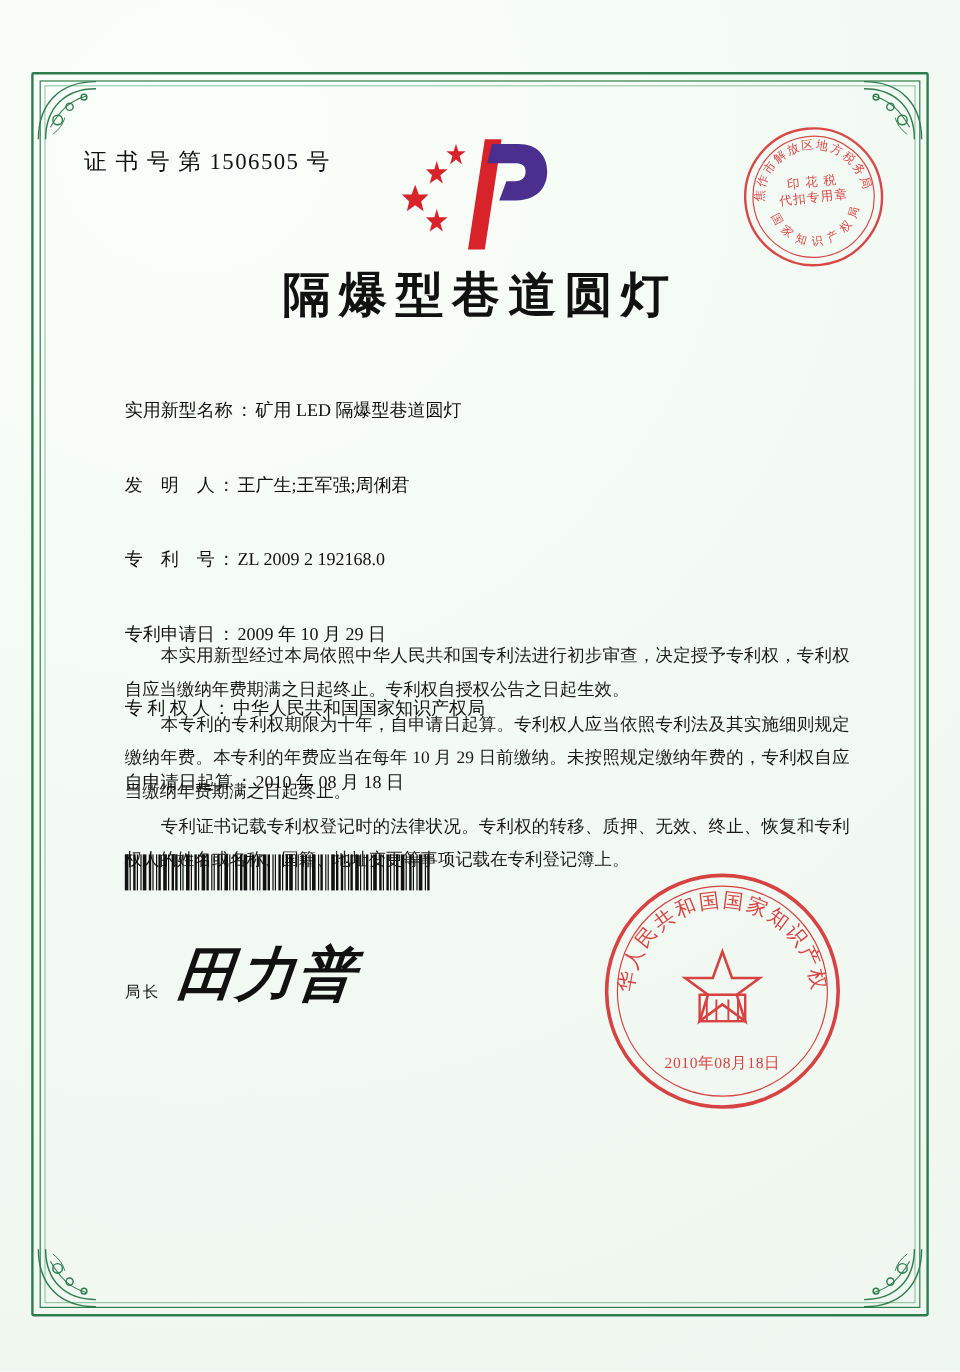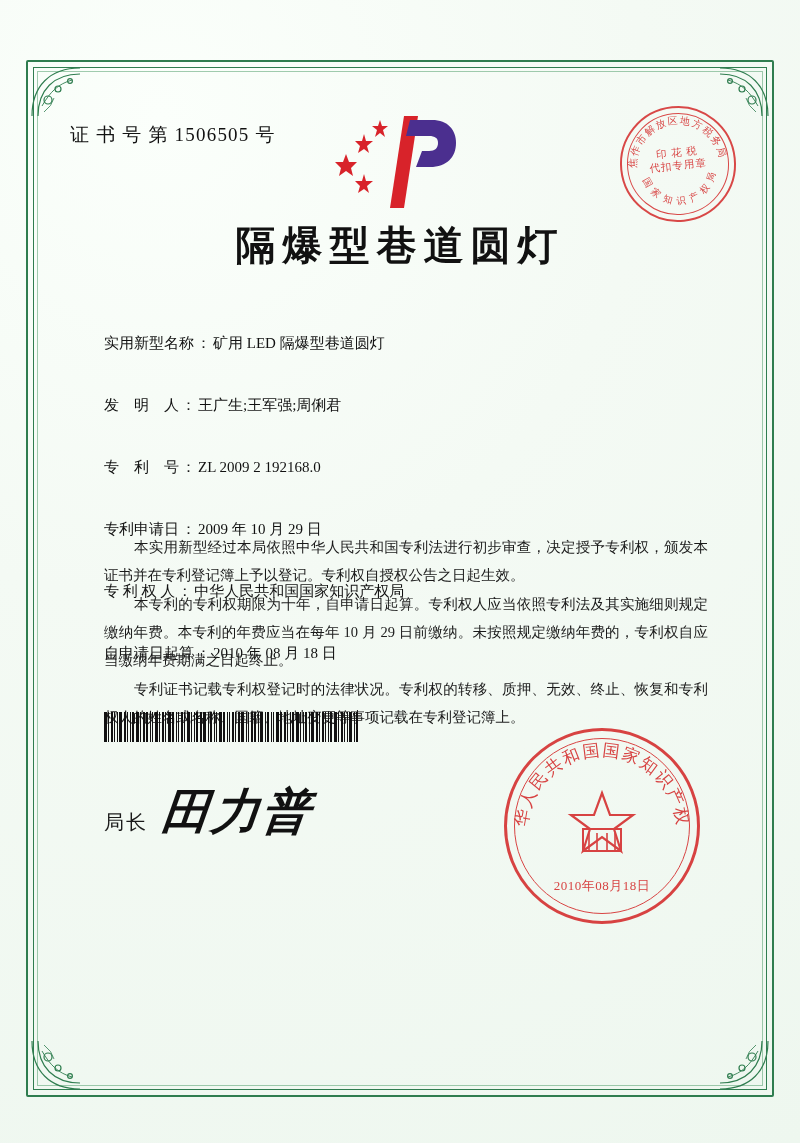--- a/index.html
+++ b/index.html
@@ -113,21 +113,21 @@
     position:absolute;left:34px;top:612px;width:300px;height:30px;
   }
   .barcode i{
     display:inline-block;height:30px;background:#111;vertical-align:top;
   }
 
   .sign-row{
     position:absolute;left:34px;top:680px;
     display:flex;align-items:flex-end;
   }
-  .sign-label{font-size:20px;letter-spacing:2px;margin-right:14px;padding-bottom:8px;text-align:right;}
+  .sign-label{font-size:13px;letter-spacing:2px;margin-right:14px;padding-bottom:8px;text-align:right;}
   .signature{
     font-family:"DejaVu Serif",serif;
     font-size:48px;
     font-style:italic;
     font-weight:bold;
     color:#111;
     letter-spacing:2px;
     transform:skewX(-6deg);
     white-space:nowrap;
   }
@@ -275,21 +275,21 @@
         <span class="field-value">中华人民共和国国家知识产权局</span>
       </div>
       <div class="field-row">
         <span class="field-label">自申请日起算</span>
         <span class="field-colon">：</span>
         <span class="field-value">2010 年 08 月 18 日</span>
       </div>
     </div>
 
     <div class="paras">
-      <p>本实用新型经过本局依照中华人民共和国专利法进行初步审查，决定授予专利权，颁发本证书并在专利登记簿上予以登记。专利权自授权公告之日起生效。</p>
+      <p>本实用新型经过本局依照中华人民共和国专利法进行初步审查，决定授予专利权，专利权自应当缴纳年费期满之日起终止。专利权自授权公告之日起生效。</p>
       <p>本专利的专利权期限为十年，自申请日起算。专利权人应当依照专利法及其实施细则规定缴纳年费。本专利的年费应当在每年 10 月 29 日前缴纳。未按照规定缴纳年费的，专利权自应当缴纳年费期满之日起终止。</p>
       <p>专利证书记载专利权登记时的法律状况。专利权的转移、质押、无效、终止、恢复和专利权人的姓名或名称、国籍、地址变更等事项记载在专利登记簿上。</p>
     </div>
 
     <div class="barcode" id="barcode"><i style="width:3px;margin-right:1px;"></i><i style="width:1px;margin-right:2px;"></i><i style="width:2px;margin-right:1px;"></i><i style="width:1px;margin-right:2px;"></i><i style="width:1px;margin-right:1px;"></i><i style="width:3px;margin-right:2px;"></i><i style="width:2px;margin-right:1px;"></i><i style="width:1px;margin-right:2px;"></i><i style="width:1px;margin-right:1px;"></i><i style="width:2px;margin-right:2px;"></i><i style="width:3px;margin-right:1px;"></i><i style="width:1px;margin-right:2px;"></i><i style="width:2px;margin-right:1px;"></i><i style="width:2px;margin-right:2px;"></i><i style="width:1px;margin-right:1px;"></i><i style="width:1px;margin-right:2px;"></i><i style="width:3px;margin-right:1px;"></i><i style="width:1px;margin-right:2px;"></i><i style="width:2px;margin-right:1px;"></i><i style="width:1px;margin-right:2px;"></i><i style="width:3px;margin-right:1px;"></i><i style="width:2px;margin-right:2px;"></i><i style="width:1px;margin-right:1px;"></i><i style="width:1px;margin-right:2px;"></i><i style="width:2px;margin-right:1px;"></i><i style="width:1px;margin-right:2px;"></i><i style="width:3px;margin-right:1px;"></i><i style="width:1px;margin-right:2px;"></i><i style="width:1px;margin-right:1px;"></i><i style="width:2px;margin-right:2px;"></i><i style="width:2px;margin-right:1px;"></i><i style="width:3px;margin-right:2px;"></i><i style="width:1px;margin-right:1px;"></i><i style="width:2px;margin-right:2px;"></i><i style="width:1px;margin-right:1px;"></i><i style="width:1px;margin-right:2px;"></i><i style="width:3px;margin-right:1px;"></i><i style="width:2px;margin-right:2px;"></i><i style="width:1px;margin-right:1px;"></i><i style="width:1px;margin-right:2px;"></i><i style="width:2px;margin-right:1px;"></i><i style="width:1px;margin-right:2px;"></i><i style="width:2px;margin-right:1px;"></i><i style="width:3px;margin-right:2px;"></i><i style="width:1px;margin-right:1px;"></i><i style="width:1px;margin-right:2px;"></i><i style="width:2px;margin-right:1px;"></i><i style="width:2px;margin-right:2px;"></i><i style="width:1px;margin-right:1px;"></i><i style="width:3px;margin-right:2px;"></i><i style="width:1px;margin-right:1px;"></i><i style="width:2px;margin-right:2px;"></i><i style="width:1px;margin-right:1px;"></i><i style="width:1px;margin-right:2px;"></i><i style="width:3px;margin-right:1px;"></i><i style="width:2px;margin-right:2px;"></i><i style="width:2px;margin-right:1px;"></i><i style="width:1px;margin-right:2px;"></i><i style="width:1px;margin-right:1px;"></i><i style="width:2px;margin-right:2px;"></i><i style="width:3px;margin-right:1px;"></i><i style="width:1px;margin-right:2px;"></i><i style="width:1px;margin-right:1px;"></i><i style="width:2px;margin-right:2px;"></i><i style="width:1px;margin-right:1px;"></i><i style="width:3px;margin-right:2px;"></i><i style="width:2px;margin-right:1px;"></i><i style="width:1px;margin-right:2px;"></i><i style="width:2px;margin-right:1px;"></i><i style="width:1px;margin-right:2px;"></i><i style="width:1px;margin-right:1px;"></i><i style="width:2px;margin-right:2px;"></i><i style="width:3px;margin-right:1px;"></i><i style="width:1px;margin-right:2px;"></i><i style="width:2px;margin-right:1px;"></i><i style="width:1px;margin-right:2px;"></i><i style="width:1px;margin-right:1px;"></i><i style="width:3px;margin-right:2px;"></i><i style="width:1px;margin-right:1px;"></i><i style="width:2px;margin-right:2px;"></i></div>
 
     <div class="sign-row">
       <span class="sign-label">局长</span>
       <span class="signature">田力普</span>
     </div>

